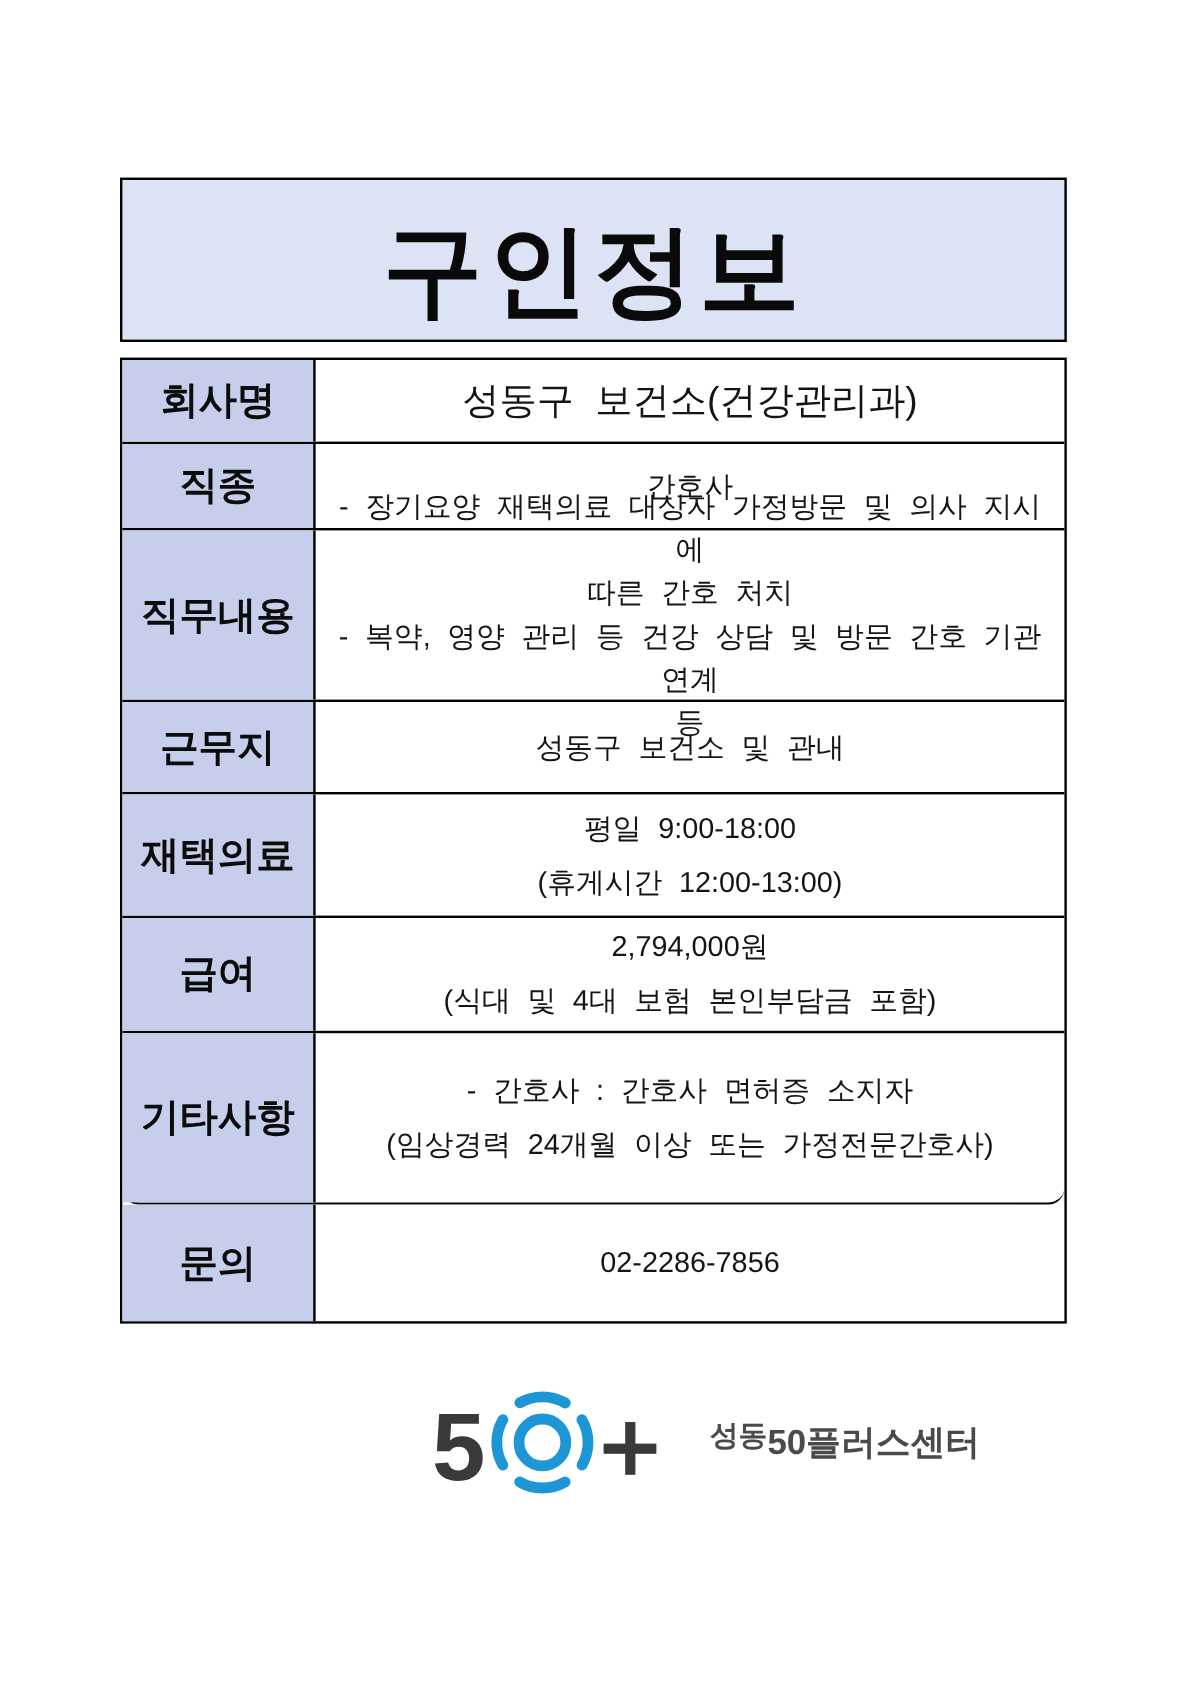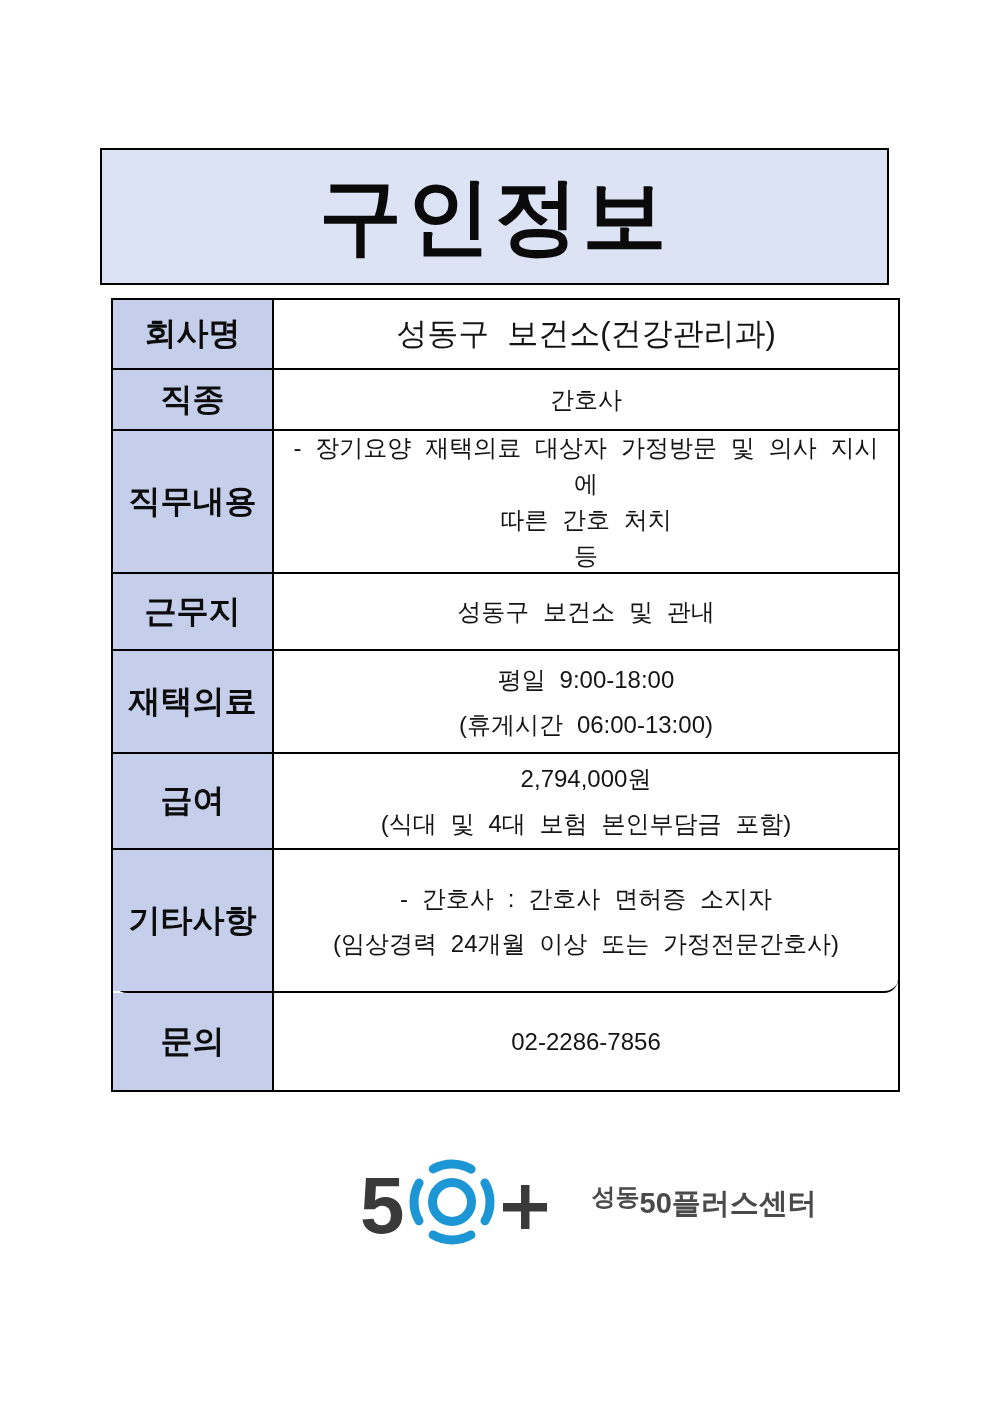--- a/index.html
+++ b/index.html
@@ -9,50 +9,49 @@
     font-family:"Liberation Sans","DejaVu Sans",sans-serif;
     color:#111;
   }
   .page { position:relative; width:992px; height:1403px; background:#fff; overflow:hidden; }
 
   
   .banner {
     position:absolute; left:100px; top:148px; width:789px; height:137px;
     background:var(--header-bg,#dce3f4);
     border:2px solid #000;
-    display:flex; align-items:center; justify-content:center;
+    display:flex; align-items:flex-end; justify-content:center;
   }
   .banner .title {
     font-size:84px; font-weight:800; letter-spacing:4px; color:#0a0a0a;
   }
 
   
   .table {
     position:absolute; left:100px; top:298px; width:789px;
     border:2px solid #000;
-    margin-left:11px;
   }
   .row { display:flex; width:100%; }
   .row:not(:last-child) { border-bottom:2px solid #000; }
   .cell-label {
     width:161px; flex:0 0 161px;
     background:var(--label-bg,#c5cfec);
     border-right:2px solid #000;
     display:flex; align-items:center; justify-content:center;
     font-size:32px; font-weight:700; color:#0c0c0c;
   }
   .cell-value {
     flex:1 1 auto;
     display:flex; flex-direction:column; align-items:center; justify-content:center;
     text-align:center;
     font-size:24px; color:#141414; word-spacing:0.3em;
     padding:4px 10px;
   }
   .row-company  { height:70px; }
-  .row-jobtype  { height:61px; }
+  .row-jobtype  { height:72px; }
   .row-duties   { height:143px; }
   .row-location { height:77px; }
   .row-hours    { height:103px; }
   .row-salary   { height:96px; }
   .row-etc      { height:143px;border-radius:14px; }
   .row-contact  { height:97px; }
 
   .row-company .cell-value { font-size:31px;border-radius:21px; }
   .row-duties  .cell-value { line-height:36px; font-size:24px; }
   .row-hours   .cell-value,
@@ -100,36 +99,37 @@
       <div class="cell-value">
         <span>간호사</span>
       </div>
     </div>
 
     <div class="row row-duties">
       <div class="cell-label">직무내용</div>
       <div class="cell-value">
         <span>- 장기요양 재택의료 대상자 가정방문 및 의사 지시에</span>
         <span>따른 간호 처치</span>
+        <span>- 복약, 영양 관리 등 건강 상담 및 방문 간호 기관 연계</span>
         <span>등</span>
       </div>
     </div>
 
     <div class="row row-location">
       <div class="cell-label">근무지</div>
       <div class="cell-value">
         <span>성동구 보건소 및 관내</span>
       </div>
     </div>
 
     <div class="row row-hours">
       <div class="cell-label">재택의료</div>
       <div class="cell-value">
         <span>평일 9:00-18:00</span>
-        <span>(휴게시간 06:00-13:00)</span>
+        <span>(휴게시간 12:00-13:00)</span>
       </div>
     </div>
 
     <div class="row row-salary">
       <div class="cell-label">급여</div>
       <div class="cell-value">
         <span>2,794,000원</span>
         <span>(식대 및 4대 보험 본인부담금 포함)</span>
       </div>
     </div>

